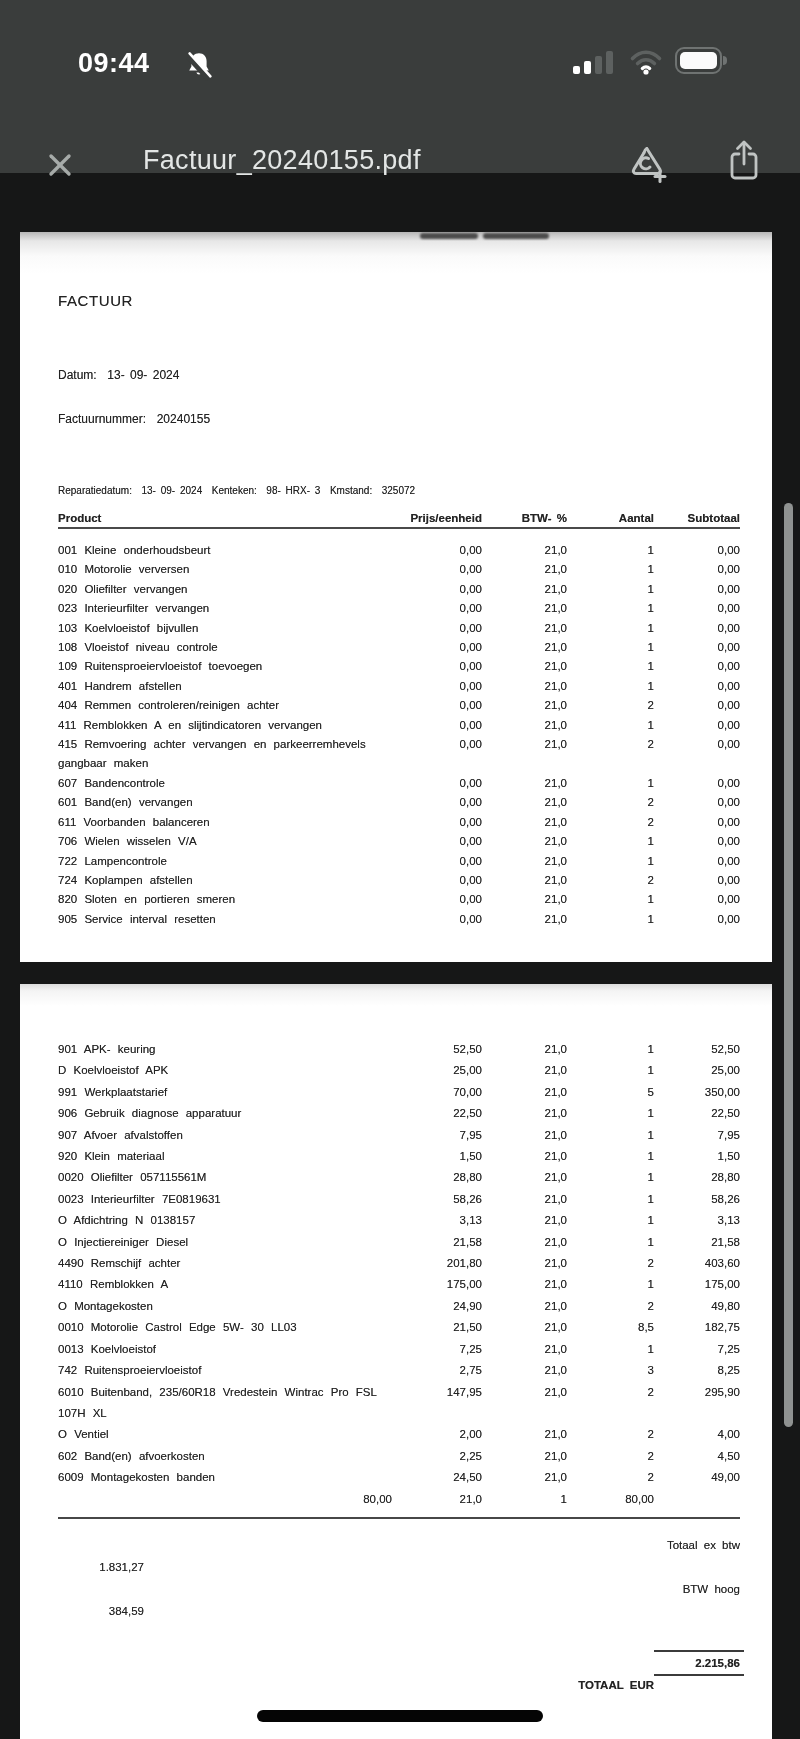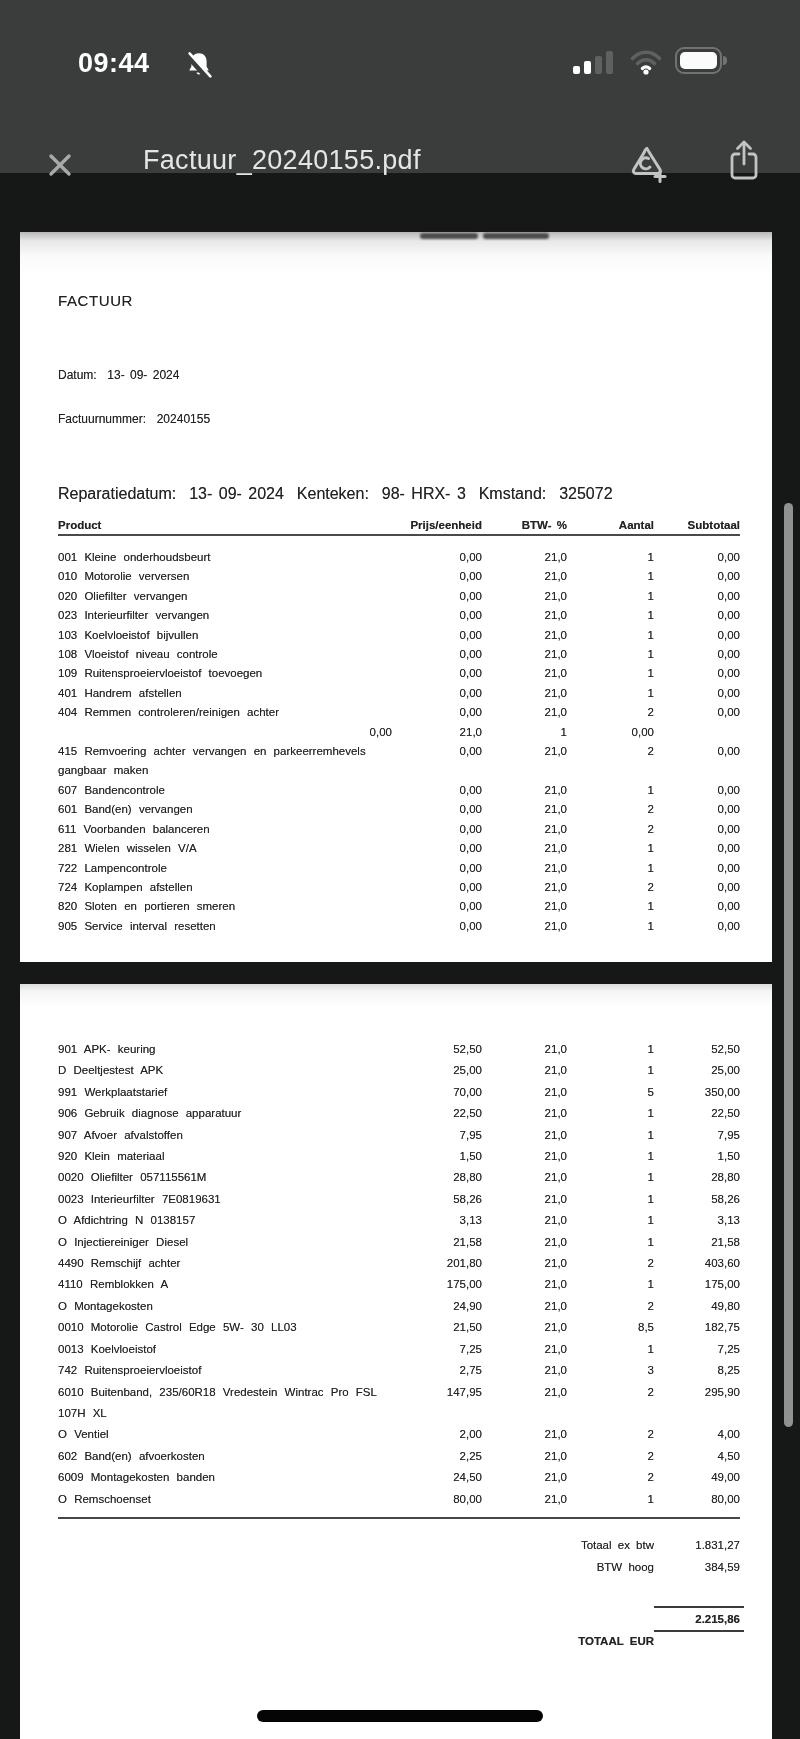--- a/index.html
+++ b/index.html
@@ -30,33 +30,33 @@
   .viewer { position:absolute; left:0; top:232px; width:800px; height:1507px; background:#161717; }
   .page { position:absolute; left:20px; width:752px; background:#ffffff; color:#232323; }
   .page1 { top:0; height:730px; background:linear-gradient(180deg,#b7b7b7 0px,#e7e7e7 9px,#fafafa 24px,#ffffff 42px); }
   .page2 { top:752px; height:755px; background:linear-gradient(180deg,#dcdcdc 0px,#f4f4f4 7px,#ffffff 22px); }
   .pad { padding-left:38px; padding-right:32px; }
   .smudge { position:absolute; top:1px; height:6px; background:#4c4c4c; filter:blur(1.2px); border-radius:3px; }
   .sm1 { left:400px; width:58px; } .sm2 { left:463px; width:66px; }
   .doc-text { text-shadow:0 0 .4px rgba(0,0,0,.5); }
   h1.factuur { margin-top:60px; font-size:15px; font-weight:400; letter-spacing:.6px; }
   .meta { margin-top:30px; font-size:12px; line-height:14.5px; white-space:pre; word-spacing:2px; }
-  .repair { margin-top:30px; font-size:16px; white-space:pre; word-spacing:2px; }
+  .repair { margin-top:30px; font-size:10px; white-space:pre; word-spacing:2px; }
   .grid { display:grid; grid-template-columns:1fr 90px 85px 87px 86px; }
   .grid .num { text-align:right; }
   .thead { margin-top:16px; font-weight:700; font-size:11.5px; padding-bottom:3px; border-bottom:2px solid #4a4a4a; word-spacing:2px; }
   .rows { margin-top:12px; font-size:11.5px; word-spacing:4px; }
   .page1 .rows .row, .page1 .rows .row-cont { line-height:19.4px; }
   .page2 .rows { margin-top:0; }
   .page2 .rows .row, .page2 .rows .row-cont { line-height:21.4px; }
   .rows .c-product { white-space:nowrap; overflow:hidden; }
   .p2rows { padding-top:55px; }
   .totrule { border-top:2px solid #474747; margin-top:7px; }
   .totals { margin-top:15px; font-size:11.5px; word-spacing:3px; }
-  .trow { display:flex; justify-content:flex-end; line-height:22px; }
+  .trow { display:flex; justify-content:flex-end; line-height:22px;flex-direction:column; }
   .trow .lbl { text-align:right; }
   .trow .val { width:86px; text-align:right; }
   .grand { display:flex; justify-content:flex-end; align-items:center; margin-top:13px; font-size:11.5px; word-spacing:3px; }
   .grand .lbl { font-weight:700;margin-top:44px; }
   .gt-box { width:90px; margin-right:-4px; text-align:right; font-weight:700; padding:5px 4px;
             border-top:2px solid #3b3b3b; border-bottom:2px solid #3b3b3b; }
   .footer { margin-top:44px; font-size:12.5px; line-height:22.6px; white-space:pre; word-spacing:3px; }
   
   .scrollbar { position:absolute; left:784px; top:503px; width:9px; height:924px; background:#8f9291; border-radius:5px; cursor:pointer; }
   .home-ind { position:absolute; left:257px; top:1710px; width:286px; height:12px; background:#050505; border-radius:6px; cursor:pointer; }
@@ -199,20 +199,21 @@
             <span class="c-subtotal num">0,00</span>
           </div>
           <div class="grid row">
             <span class="c-product">404 Remmen controleren/reinigen achter</span>
             <span class="c-price num">0,00</span>
             <span class="c-btw num">21,0</span>
             <span class="c-qty num">2</span>
             <span class="c-subtotal num">0,00</span>
           </div>
           <div class="grid row">
+            <span class="c-product">411 Remblokken A en slijtindicatoren vervangen</span>
             <span class="c-price num">0,00</span>
             <span class="c-btw num">21,0</span>
             <span class="c-qty num">1</span>
             <span class="c-subtotal num">0,00</span>
           </div>
           <div class="grid row">
             <span class="c-product">415 Remvoering achter vervangen en parkeerremhevels</span>
             <span class="c-price num">0,00</span>
             <span class="c-btw num">21,0</span>
             <span class="c-qty num">2</span>
@@ -234,21 +235,21 @@
             <span class="c-subtotal num">0,00</span>
           </div>
           <div class="grid row">
             <span class="c-product">611 Voorbanden balanceren</span>
             <span class="c-price num">0,00</span>
             <span class="c-btw num">21,0</span>
             <span class="c-qty num">2</span>
             <span class="c-subtotal num">0,00</span>
           </div>
           <div class="grid row">
-            <span class="c-product">281 Wielen wisselen V/A</span>
+            <span class="c-product">706 Wielen wisselen V/A</span>
             <span class="c-price num">0,00</span>
             <span class="c-btw num">21,0</span>
             <span class="c-qty num">1</span>
             <span class="c-subtotal num">0,00</span>
           </div>
           <div class="grid row">
             <span class="c-product">722 Lampencontrole</span>
             <span class="c-price num">0,00</span>
             <span class="c-btw num">21,0</span>
             <span class="c-qty num">1</span>
@@ -281,21 +282,21 @@
     <div class="page page2 pad doc-text">
       <div class="rows p2rows" id="rows-p2">
           <div class="grid row">
             <span class="c-product">901 APK- keuring</span>
             <span class="c-price num">52,50</span>
             <span class="c-btw num">21,0</span>
             <span class="c-qty num">1</span>
             <span class="c-subtotal num">52,50</span>
           </div>
           <div class="grid row">
-            <span class="c-product">D Deeltjestest APK</span>
+            <span class="c-product">D Koelvloeistof APK</span>
             <span class="c-price num">25,00</span>
             <span class="c-btw num">21,0</span>
             <span class="c-qty num">1</span>
             <span class="c-subtotal num">25,00</span>
           </div>
           <div class="grid row">
             <span class="c-product">991 Werkplaatstarief</span>
             <span class="c-price num">70,00</span>
             <span class="c-btw num">21,0</span>
             <span class="c-qty num">5</span>
@@ -415,21 +416,20 @@
             <span class="c-subtotal num">4,50</span>
           </div>
           <div class="grid row">
             <span class="c-product">6009 Montagekosten banden</span>
             <span class="c-price num">24,50</span>
             <span class="c-btw num">21,0</span>
             <span class="c-qty num">2</span>
             <span class="c-subtotal num">49,00</span>
           </div>
           <div class="grid row">
-            <span class="c-product">O Remschoenset</span>
             <span class="c-price num">80,00</span>
             <span class="c-btw num">21,0</span>
             <span class="c-qty num">1</span>
             <span class="c-subtotal num">80,00</span>
           </div>
         </div>
       <div class="totrule"></div>
       <div class="totals">
         <div class="trow">
           <span class="lbl">Totaal ex btw</span>

